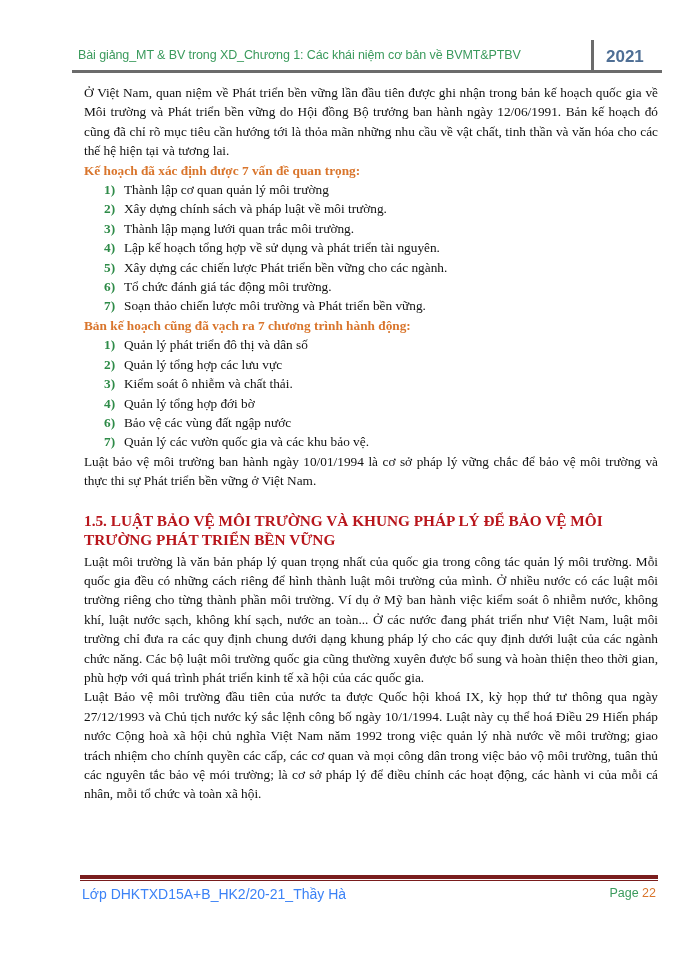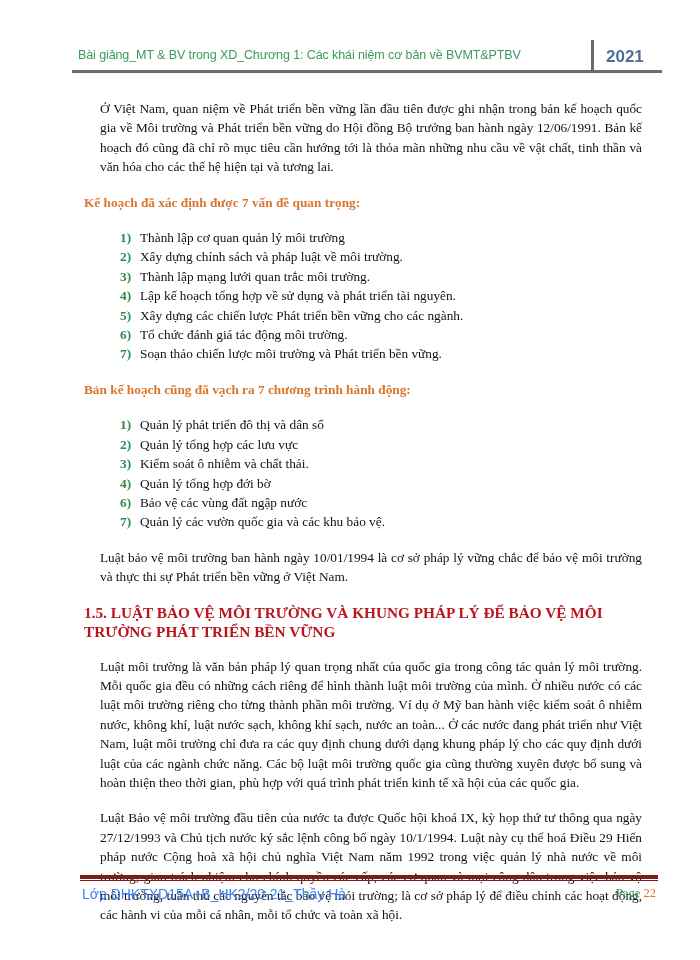--- a/index.html
+++ b/index.html
@@ -3,30 +3,30 @@
   <meta charset="utf-8">
   <style>
     html, body { margin: 0; padding: 0; background: #ffffff; }
     body { width: 700px; height: 960px; position: relative; overflow: hidden; font-family: "Liberation Serif", serif; color: #111; }
     .header { position: absolute; left: 78px; top: 40px; width: 581px; height: 30px; }
     .header-title { position: absolute; left: 0; top: 8px; font-family: "Liberation Sans", sans-serif; font-size: 12.5px; color: #3a9a5c; letter-spacing: -0.1px; }
     .header-sep { position: absolute; left: 513px; top: 0; width: 3px; height: 30px; background: #6b6b6b; }
     .header-year { position: absolute; left: 528px; top: 7px; font-family: "Liberation Sans", sans-serif; font-weight: bold; font-size: 17px; color: #4f6f95; }
     .header-rule { position: absolute; left: 72px; top: 70px; width: 590px; height: 3px; background: #6b6b6b; }
     .content { position: absolute; left: 84px; top: 83px; width: 574px; font-size: 13.3px; line-height: 19.4px; }
-    p { margin: 16px; text-align: justify; }
+    p { margin: 0; text-align: justify; }
     .subhead { color: #d9752c; font-weight: bold; }
-    ol { list-style: none; margin: 16px; padding: 0 0 0 20px; }
+    ol { list-style: none; margin: 0; padding: 0 0 0 20px; }
     ol li { margin: 0; }
     .num { color: #2e8b48; font-weight: bold; display: inline-block; width: 20px; }
-    .section-title { color: #b8161c; font-weight: bold; font-size: 15.3px; line-height: 19px; margin-top: 4px; margin-bottom: 3px; }
+    .section-title { color: #b8161c; font-weight: bold; font-size: 15.3px; line-height: 19px; margin-top: 20px; margin-bottom: 3px; }
     .footer-rule1 { position: absolute; left: 80px; top: 875px; width: 578px; height: 4px; background: #7a1d1d; }
     .footer-rule2 { position: absolute; left: 80px; top: 880px; width: 578px; height: 1px; background: #7a1d1d; }
     .footer-left { position: absolute; left: 82px; top: 886px; font-family: "Liberation Sans", sans-serif; font-size: 14px; color: #3b82f6; }
-    .footer-right { position: absolute; right: 44px; top: 886px; font-family: Liberation Serif, serif; font-size: 12.5px; color: #3a9a5c; }
+    .footer-right { position: absolute; right: 44px; top: 886px; font-family: Liberation Sans, sans-serif; font-size: 12.5px; color: #3a9a5c; }
     .footer-page-num { color: #d9752c; }
   </style>
 </head>
 <body>
 
 <div class="header">
   <span class="header-title">Bài giảng_MT &amp; BV trong XD_Chương 1: Các khái niệm cơ bản về BVMT&amp;PTBV</span>
   <span class="header-sep"></span>
   <span class="header-year">2021</span>
 </div>

